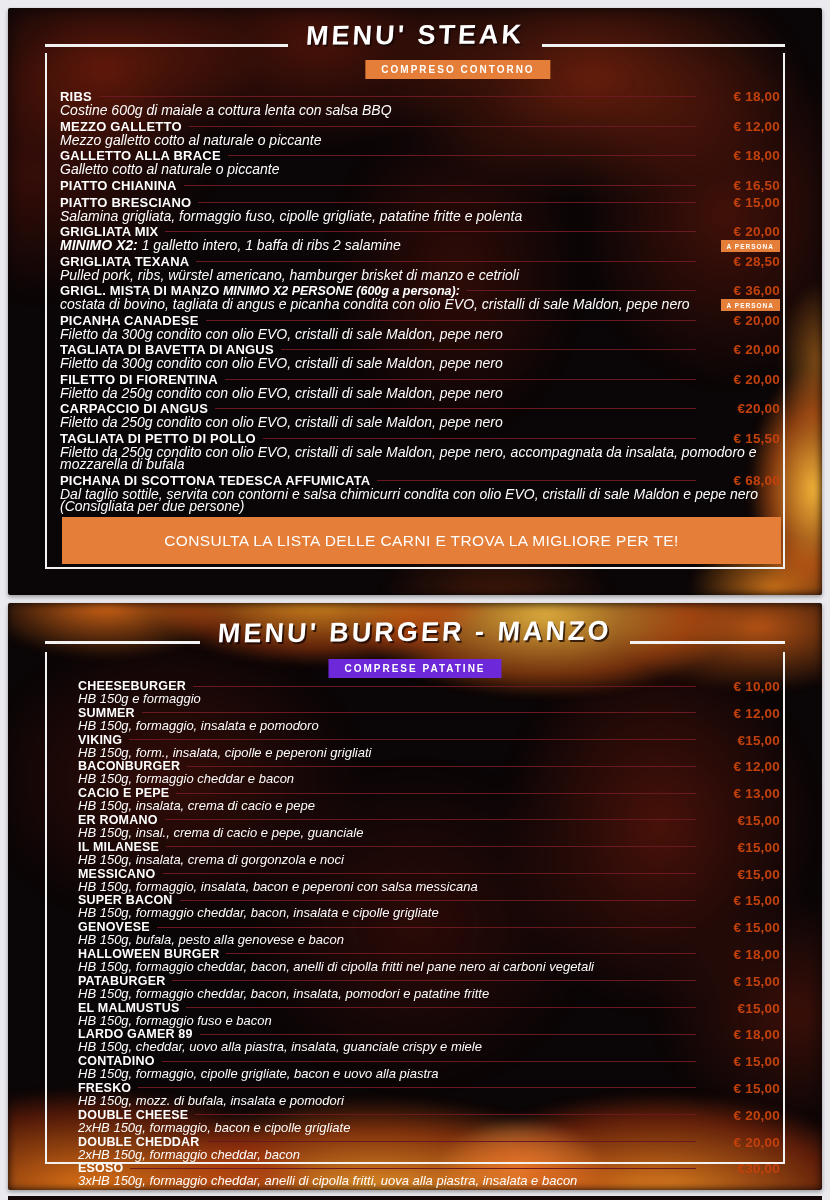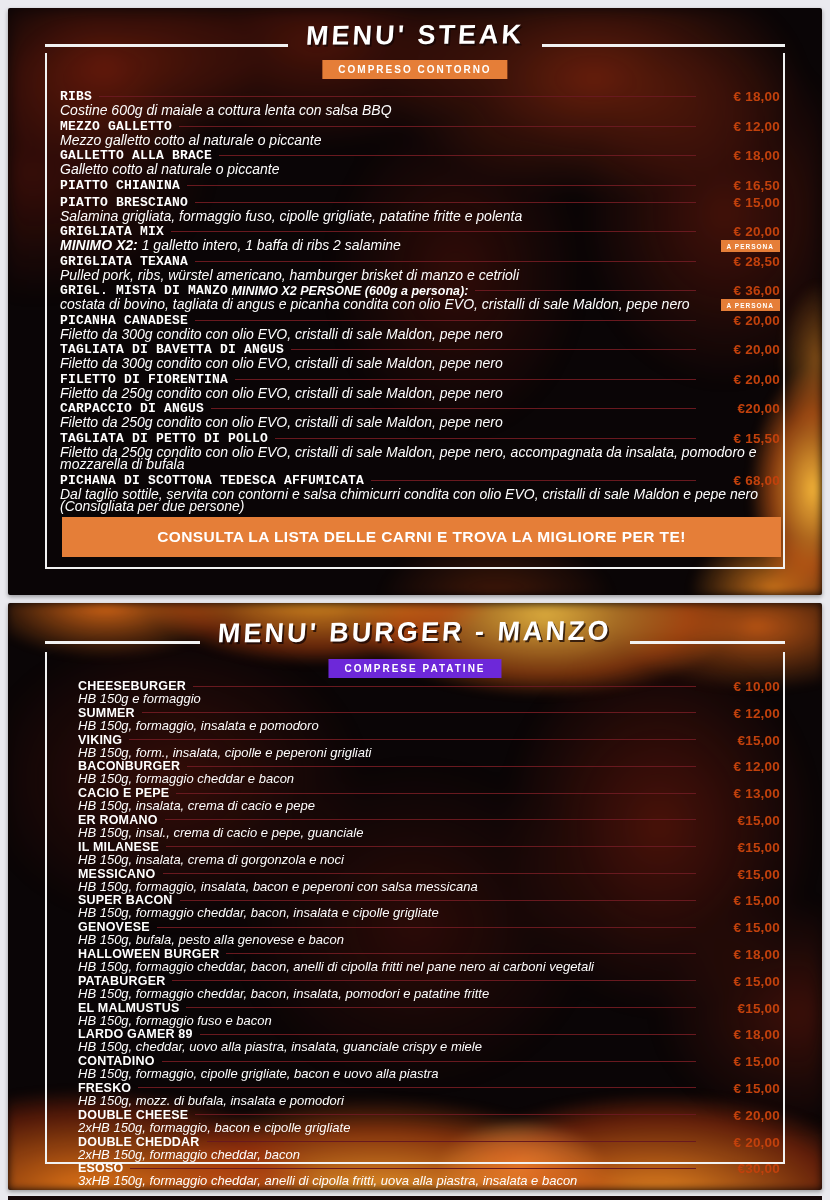--- a/index.html
+++ b/index.html
@@ -77,35 +77,35 @@
     border: 2px solid #f2f2f2; border-top: none;
   }
   #steak-panel  .frame { top: 45px; }
   #burger-panel .frame { top: 49px; }
 
   .badge {
     position: absolute; left: 50%; transform: translateX(-50%); z-index: 3;
     color: #fff; font-size: 10px; font-weight: 700; letter-spacing: 2px;
     padding: 4px 16px 4px; white-space: nowrap;
   }
-  #steak-panel  .badge { top: 52px; background: #e57e38; }
+  #steak-panel  .badge { top: 52px; background: #e57e38; margin-left: 43px; }
   #burger-panel .badge { top: 56px; background: #6d28d9; }
 
   
   .items { position: absolute; z-index: 3; right: 42px; }
   #steak-items  { left: 52px; top: 81px; }
   #burger-items { left: 70px; top: 76px; }
 
   .item { position: relative; }
   #steak-items  .item { margin-bottom: 2px; }
   #burger-items .item { margin-bottom: 1px; }
 
   .name-line { display: flex; align-items: center; padding-right: 78px; }
   .name { color: #fff; font-weight: 700; white-space: nowrap; letter-spacing: .2px; }
-  #steak-items  .name { font-size: 13px; line-height: 15px; font-family: Liberation Mono, monospace; }
+  #steak-items  .name { font-size: 13px; line-height: 15px; }
   #burger-items .name { font-size: 12.5px; line-height: 14px; }
   .name-note { color: #fff; font-weight: 700; font-style: italic; white-space: nowrap; }
   #steak-items .name-note { font-size: 12.5px; }
 
   .leader { flex: 1; min-width: 16px; height: 0; border-top: 1.5px solid #69191f; margin: 0 6px 0 7px; }
 
   .desc { color: #fdfdfd; font-style: italic; }
   #steak-items  .desc { font-size: 14px; line-height: 12.5px; }
   #burger-items .desc { font-size: 13px;  line-height: 11.8px; }
   .desc-lead { font-weight: 700; font-style: italic; }
@@ -116,22 +116,22 @@
   }
   .price { color: #c2410c; font-weight: 700; font-size: 13.5px; line-height: 15px; white-space: nowrap; letter-spacing: .2px; }
   .tag {
     display: inline-block; background: #e57e38; color: #fff;
     font-size: 6.5px; font-weight: 700; letter-spacing: 1px;
     padding: 2.5px 6px; margin-top: 1px; white-space: nowrap;
   }
 
   
   .banner {
-    position: absolute; left: 54px; right: 41px; top: 509px; height: 40px; z-index: 3;
-    background: #e57e38; color: #fff; font-weight: 700; font-size: 15.5px;
+    position: absolute; left: 54px; right: 41px; top: 509px; height: 47px; z-index: 3;
+    background: #e57e38; color: #fff; font-weight: 400; font-size: 15.5px;
     letter-spacing: .4px; display: flex; align-items: center; justify-content: center;
     cursor: pointer;
   }
 </style>
 </head>
 <body>
 
 <div class="page">
 
   <section class="panel" id="steak-panel">

